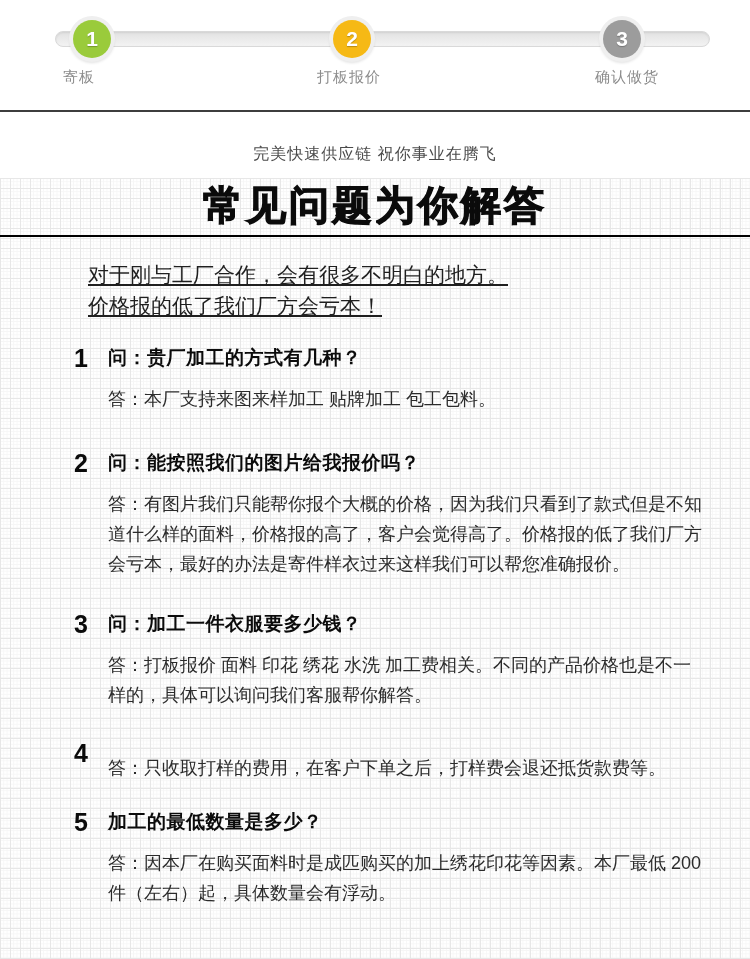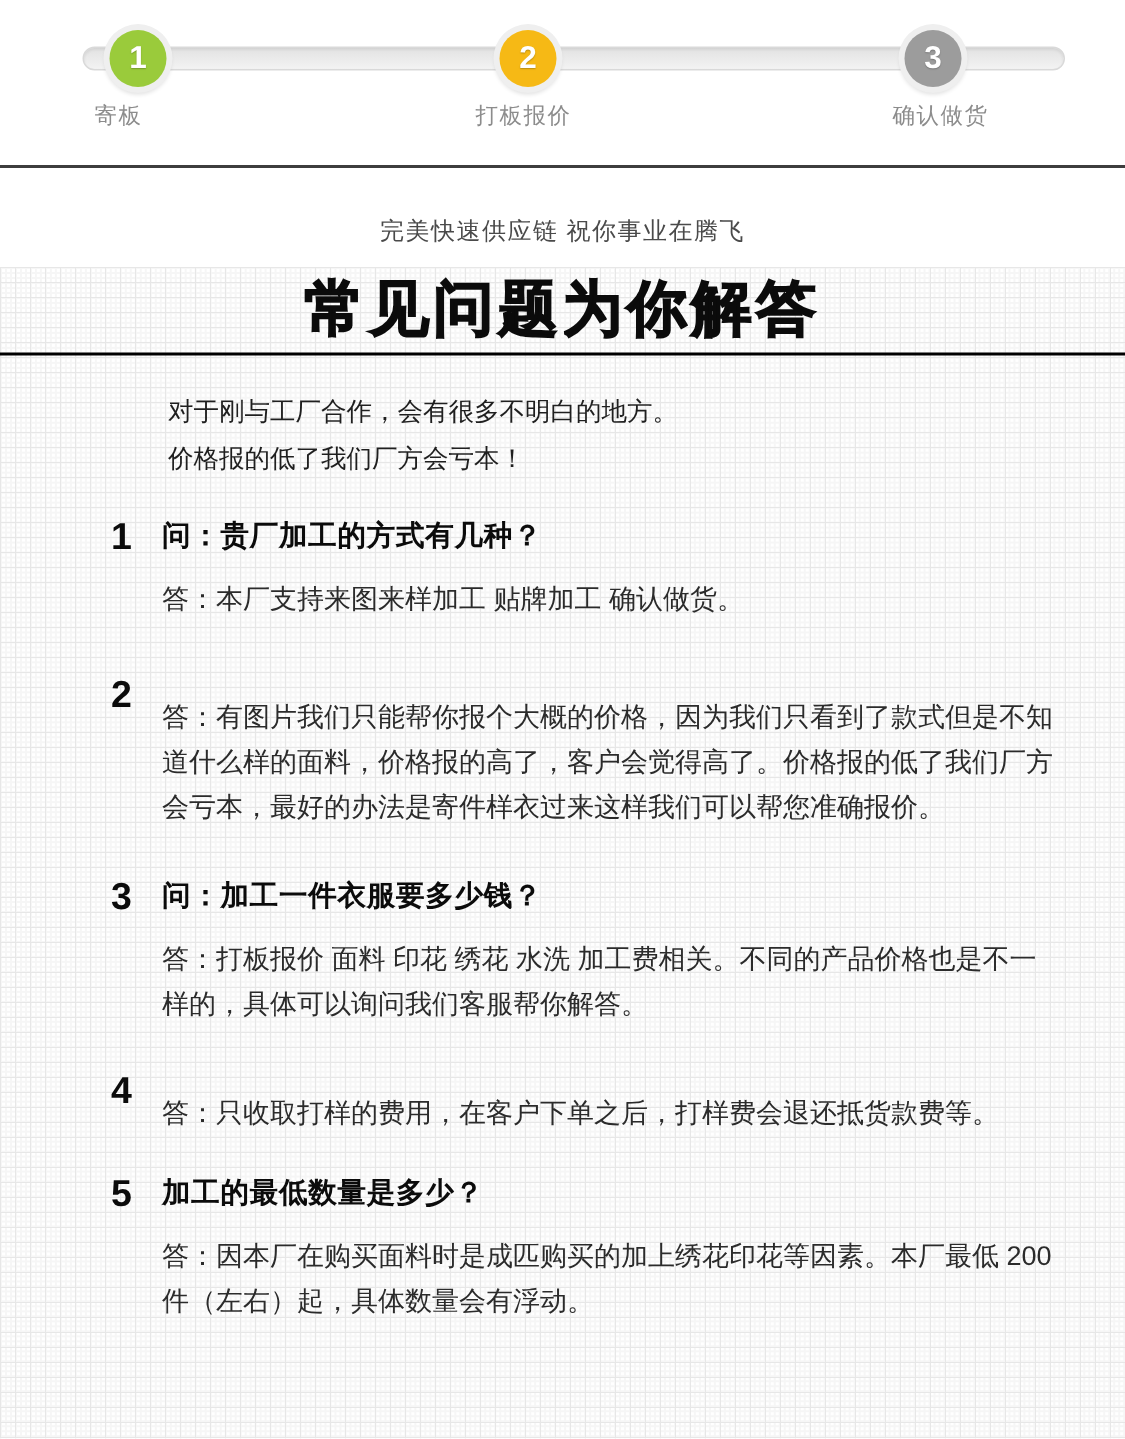--- a/index.html
+++ b/index.html
@@ -94,24 +94,25 @@
     padding-top: 0;
     text-align: center;
     font-size: 40px;
     font-weight: 900;
     color: #0b0b0b;
     letter-spacing: 3px;
     border-bottom: 2px solid #000000;
     -webkit-text-stroke: 1.2px #0b0b0b;
   }
   .faq-intro {
-    padding: 22px 0 0 112px;
-    font-size: 17px;
+    padding: 22px 0 0 88px;
+    font-size: 21px;
     line-height: 31px;
     color: #1f1f1f;
+    text-decoration: underline;
   }
   .faq-list {
     padding: 24px 0 0 0;
   }
   .faq-item {
     display: flex;
     padding-left: 74px;
     margin-bottom: 36px;
   }
   .faq-item .num {
@@ -164,27 +165,28 @@
     <div>对于刚与工厂合作，会有很多不明白的地方。</div>
     <div>价格报的低了我们厂方会亏本！</div>
   </div>
 
   <div class="faq-list">
 
     <div class="faq-item item-1">
       <div class="num">1</div>
       <div class="qa">
         <div class="question">问：贵厂加工的方式有几种？</div>
-        <div class="answer">答：本厂支持来图来样加工 贴牌加工 确认做货。</div>
+        <div class="answer">答：本厂支持来图来样加工 贴牌加工 包工包料。</div>
       </div>
     </div>
 
     <div class="faq-item item-2">
       <div class="num">2</div>
       <div class="qa">
+        <div class="question">问：能按照我们的图片给我报价吗？</div>
         <div class="answer">答：有图片我们只能帮你报个大概的价格，因为我们只看到了款式但是不知道什么样的面料，价格报的高了，客户会觉得高了。价格报的低了我们厂方会亏本，最好的办法是寄件样衣过来这样我们可以帮您准确报价。</div>
       </div>
     </div>
 
     <div class="faq-item item-3">
       <div class="num">3</div>
       <div class="qa">
         <div class="question">问：加工一件衣服要多少钱？</div>
         <div class="answer">答：打板报价 面料 印花 绣花 水洗 加工费相关。不同的产品价格也是不一样的，具体可以询问我们客服帮你解答。</div>
       </div>

